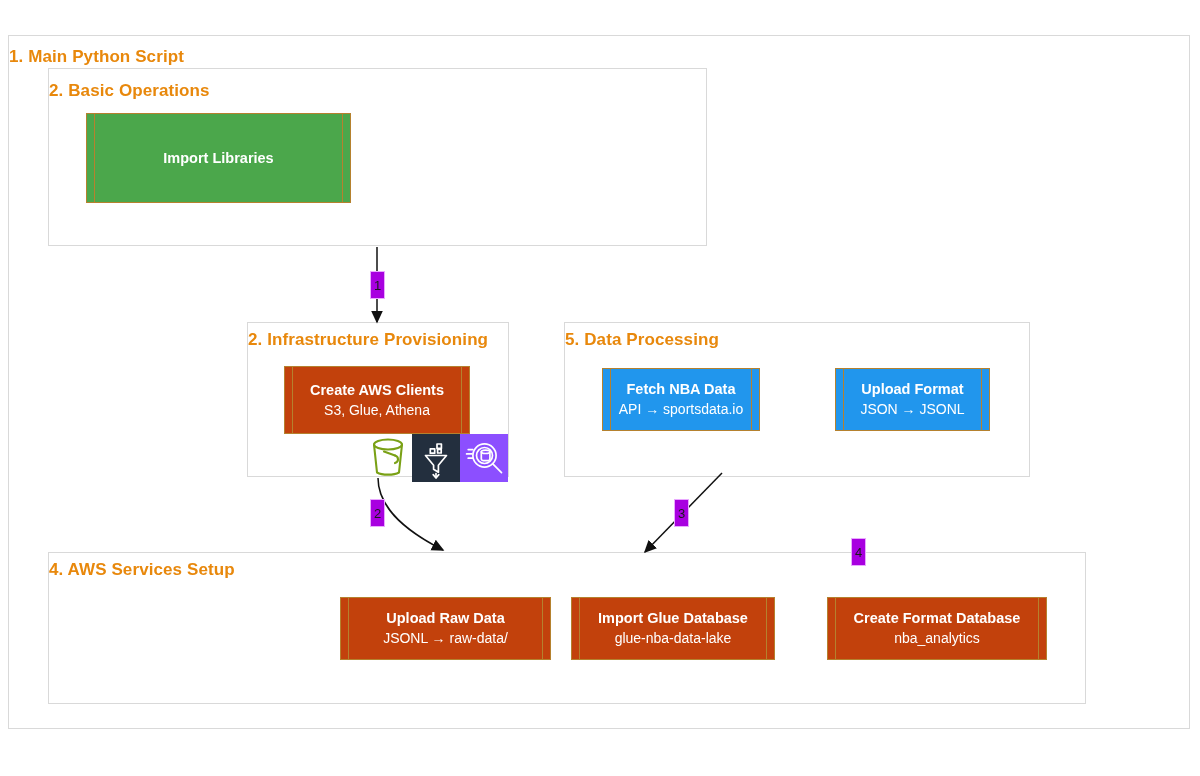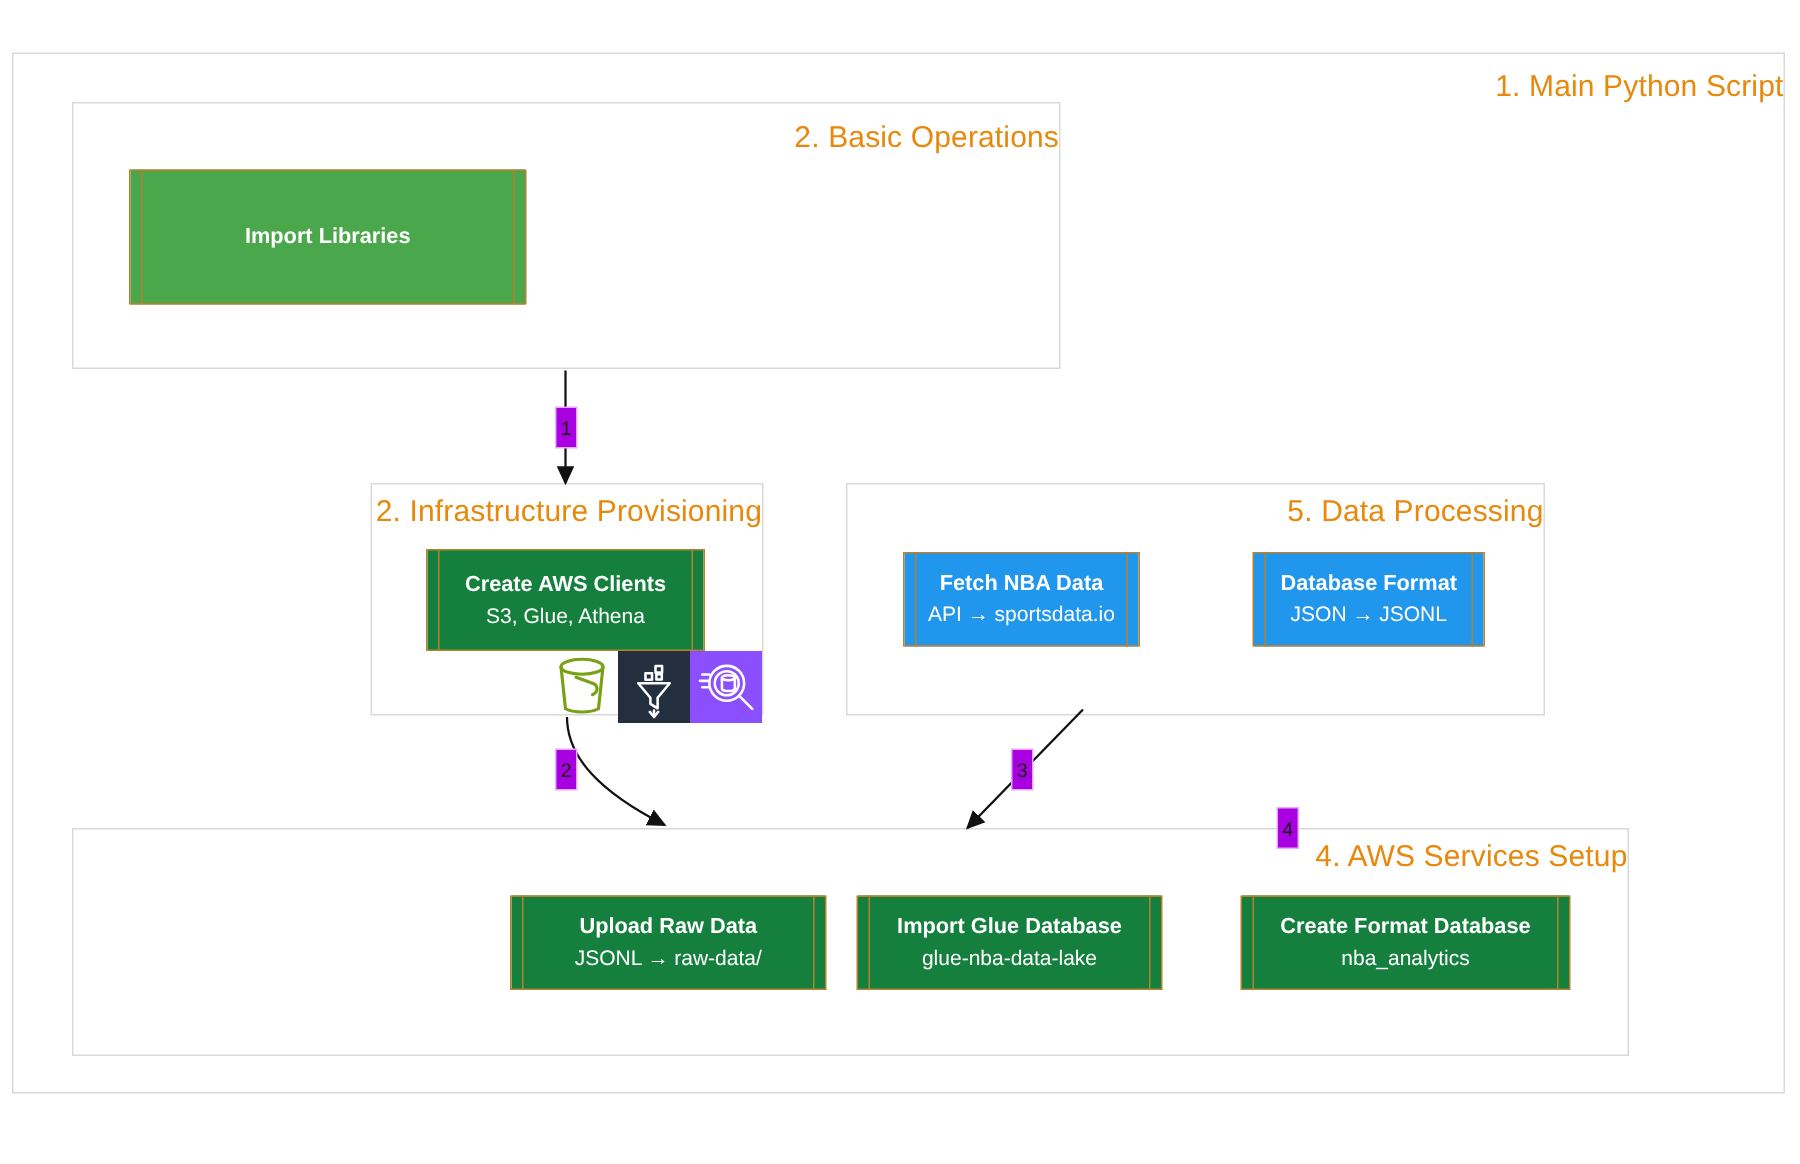--- a/index.html
+++ b/index.html
@@ -13,24 +13,24 @@
   
   .group{
     position:absolute;
     background:#ffffff;
     border:1px solid #d9d9d9;
     box-sizing:border-box;
   }
   .group-title{
     position:absolute;
     left:0;right:0;
-    text-align:right;
+    text-align:left;
     color:#e8880c;
-    font-weight:normal;
-    font-size:20px;
+    font-weight:bold;
+    font-size:17px;
     letter-spacing:.1px;
     white-space:nowrap;
   }
 
   
   .node{
     position:absolute;
     box-sizing:border-box;
     display:flex;
     flex-direction:column;
@@ -48,21 +48,21 @@
     border-left:1px solid #b5812e;border-right:1px solid #b5812e;
     box-sizing:border-box;pointer-events:none;
   }
   .node::before{left:-1px;}
   .node::after{right:-1px;}
 
   .node .title{font-weight:bold;font-size:14.5px;line-height:19px;}
   .node .sub{font-size:14px;line-height:20px;font-weight:normal;}
 
   .n-green{background:#4ba74b;}
-  .n-orange{background:#15803d;}
+  .n-orange{background:#c2410c;}
   .n-blue{background:#2196ed;}
 
   
   .elabel{
     position:absolute;
     background:#a800e0;
     color:#1a1a1a;
     font-size:13px;
     line-height:1;
     display:flex;align-items:center;justify-content:center;
@@ -150,21 +150,21 @@
   <div class="group" style="left:564px;top:322px;width:466px;height:155px;">
     <div class="group-title" style="top:7px;">5. Data Processing</div>
   </div>
 
   <div class="node n-blue" style="left:603px;top:368px;width:156px;height:63px;">
     <div class="title">Fetch NBA Data</div>
     <div class="sub">API → sportsdata.io</div>
   </div>
 
   <div class="node n-blue" style="left:836px;top:368px;width:153px;height:63px;">
-    <div class="title">Database Format</div>
+    <div class="title">Upload Format</div>
     <div class="sub">JSON → JSONL</div>
   </div>
 
   <div class="group" style="left:48px;top:552px;width:1038px;height:152px;">
     <div class="group-title" style="top:7px;">4. AWS Services Setup</div>
   </div>
 
 
   <div class="node n-orange" style="left:341px;top:597px;width:209px;height:63px;">
     <div class="title">Upload Raw Data</div>

